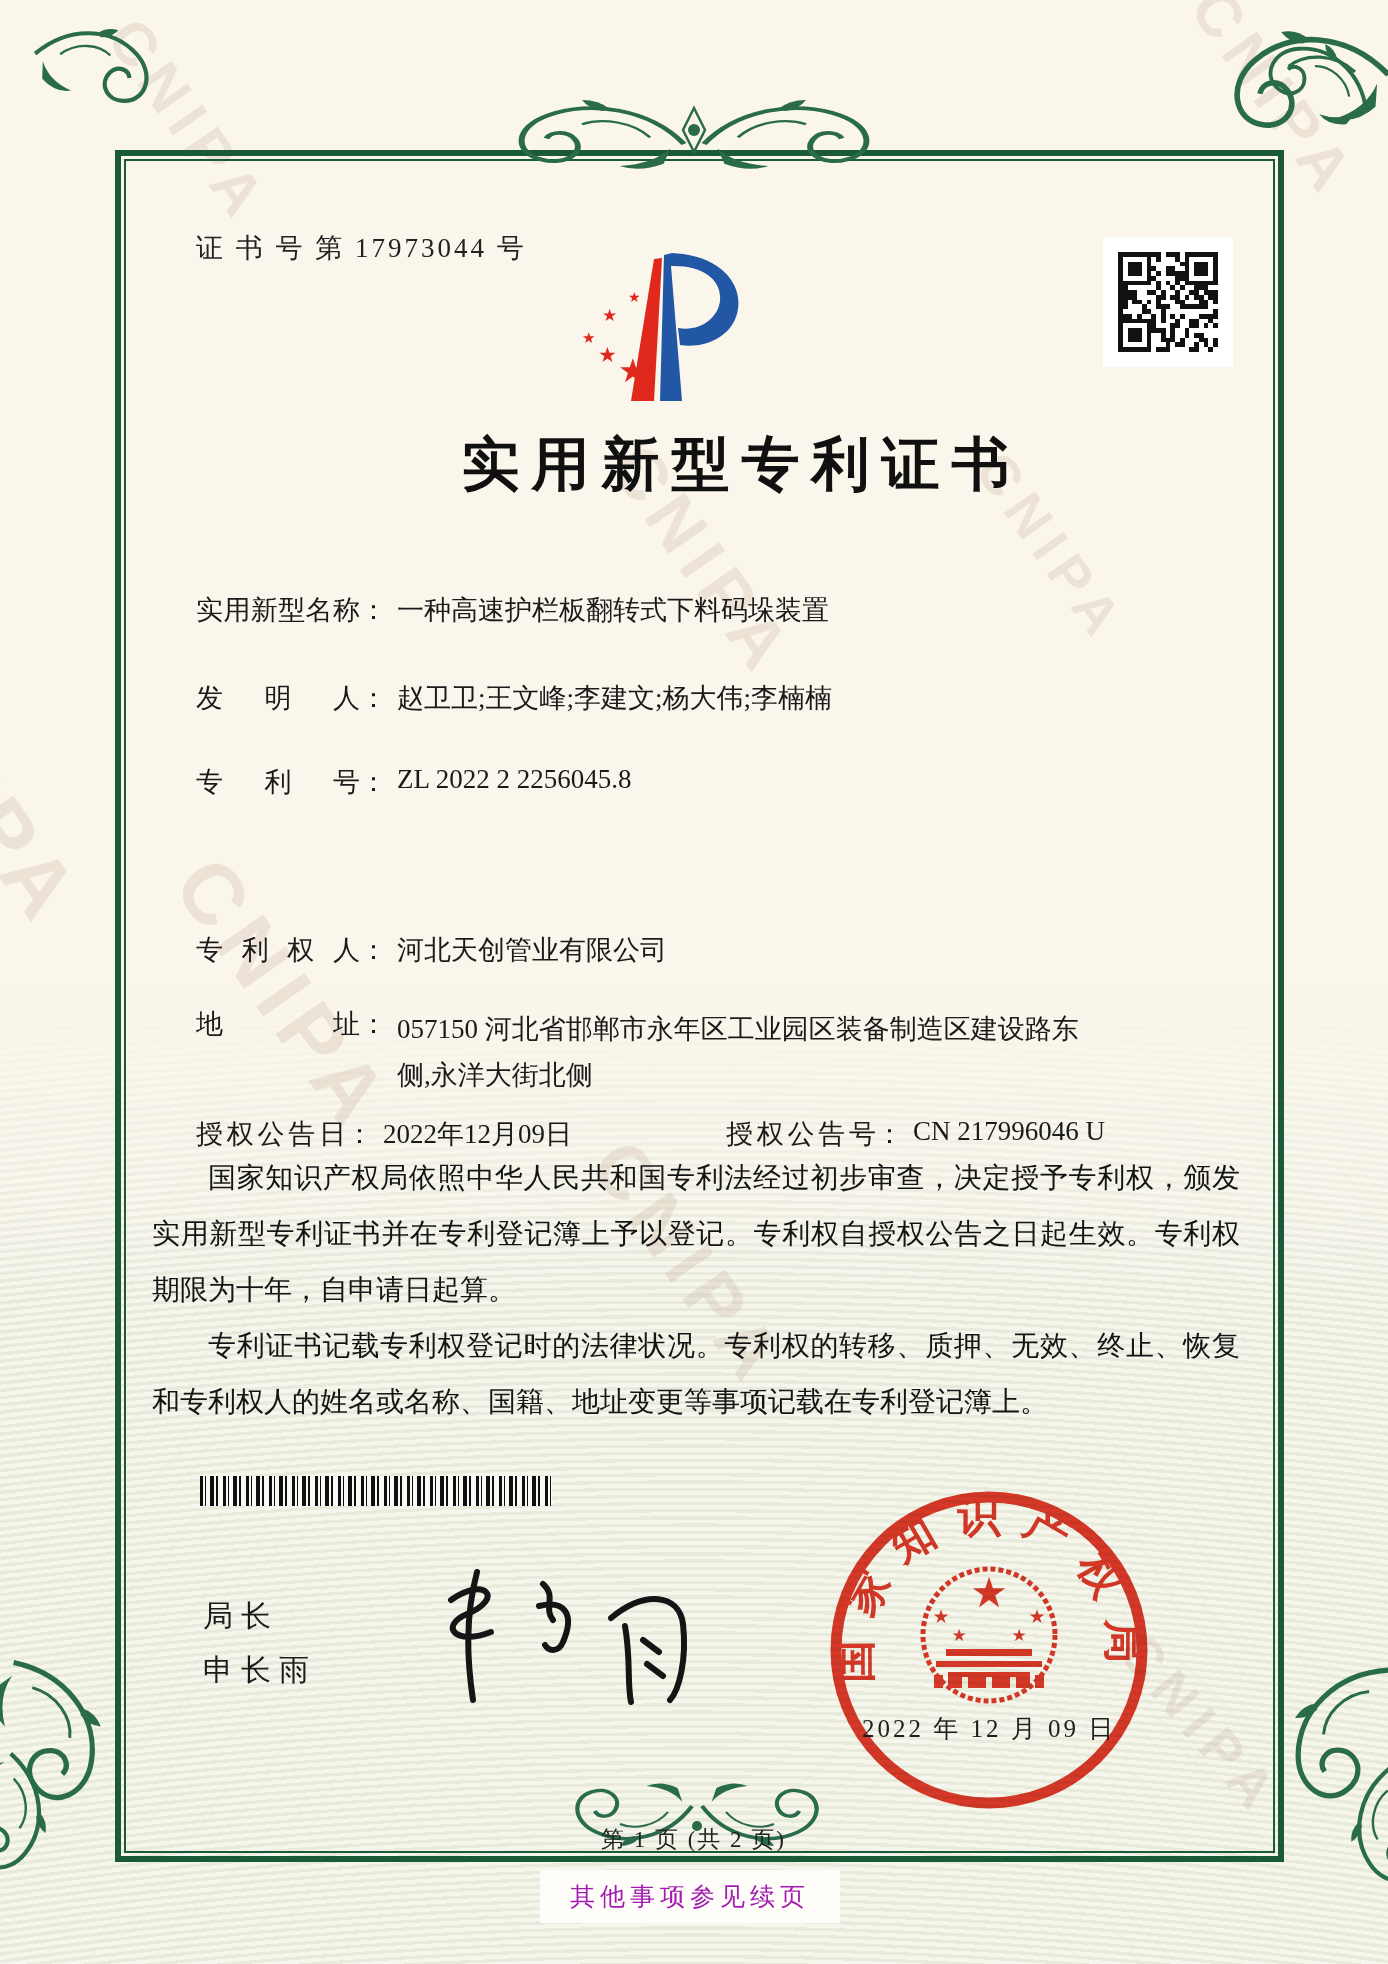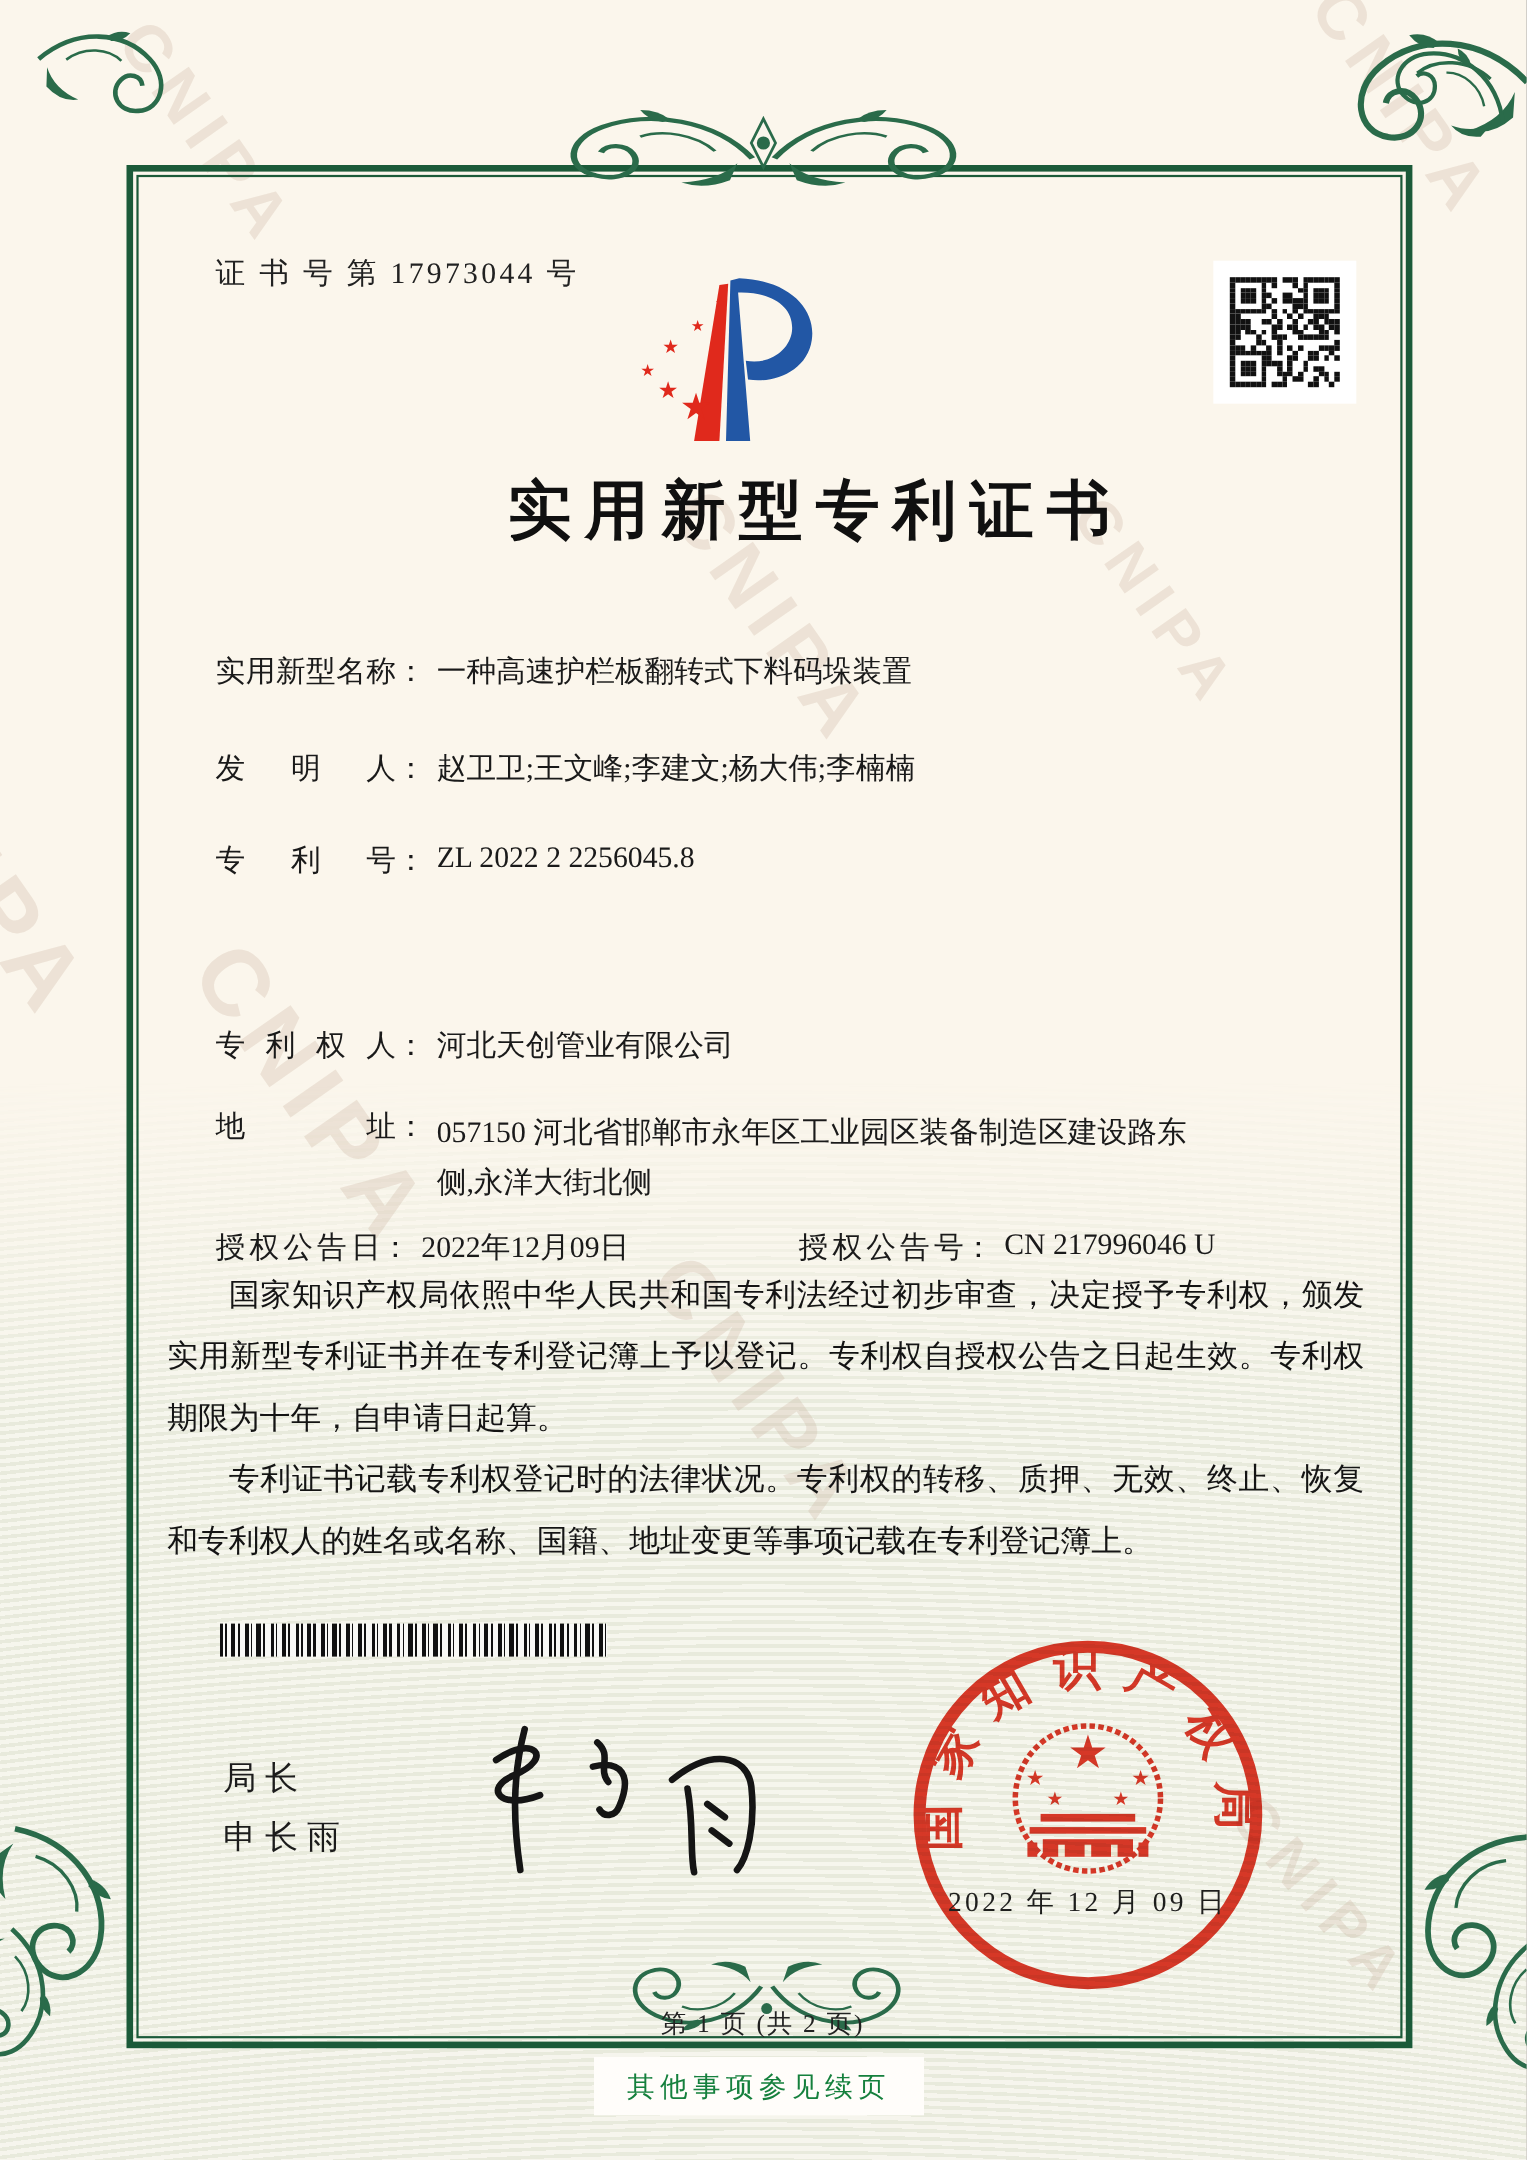--- a/index.html
+++ b/index.html
@@ -51,21 +51,21 @@
   
   .dir{position:absolute;left:203px;font-family:"Liberation Sans","DejaVu Sans",sans-serif;
       font-size:30px;letter-spacing:8px;color:#1c1c1c;}
   .signature{position:absolute;left:415px;top:1548px;}
   
   .seal{position:absolute;left:824px;top:1485px;mix-blend-mode:multiply;opacity:.95;}
   
   .pageinfo{position:absolute;left:115px;top:1796px;width:1157px;text-align:center;
       font-size:23px;letter-spacing:2px;color:#222;margin-top:28px;}
   .note{position:absolute;left:540px;top:1870px;background:#fffdfa;padding:10px 30px;
-      font-size:25px;letter-spacing:5px;color:#15803d;}
+      font-size:25px;letter-spacing:5px;color:#a21caf;}
 </style>
 </head>
 <body>
 
 <div class="page">
 
   <div class="waves"></div>
 
   <div class="wm" style="left:150px;top:6px;font-size:60px;transform:rotate(55deg);">CNIPA</div>
   <div class="wm" style="left:1235px;top:-25px;font-size:62px;transform:rotate(55deg);">CNIPA</div>

